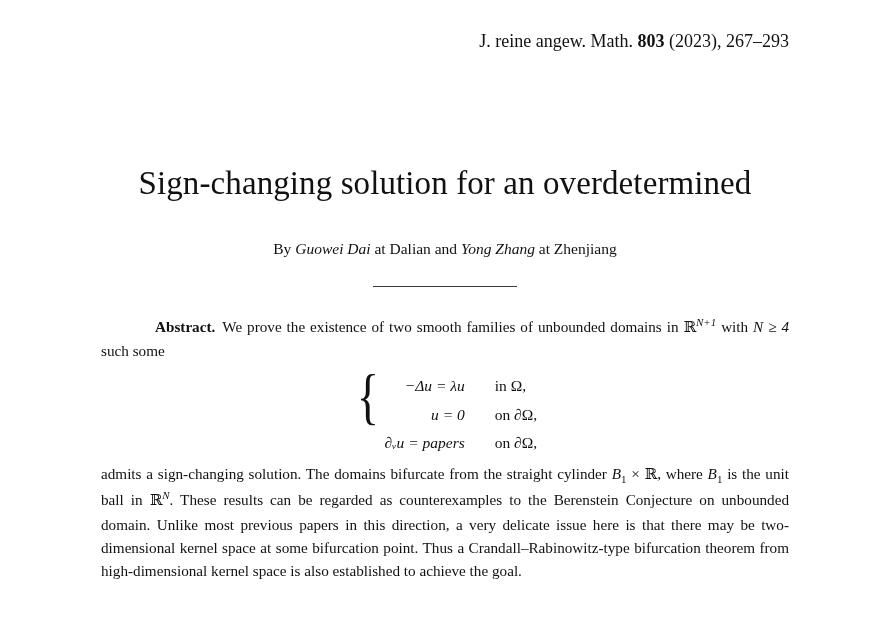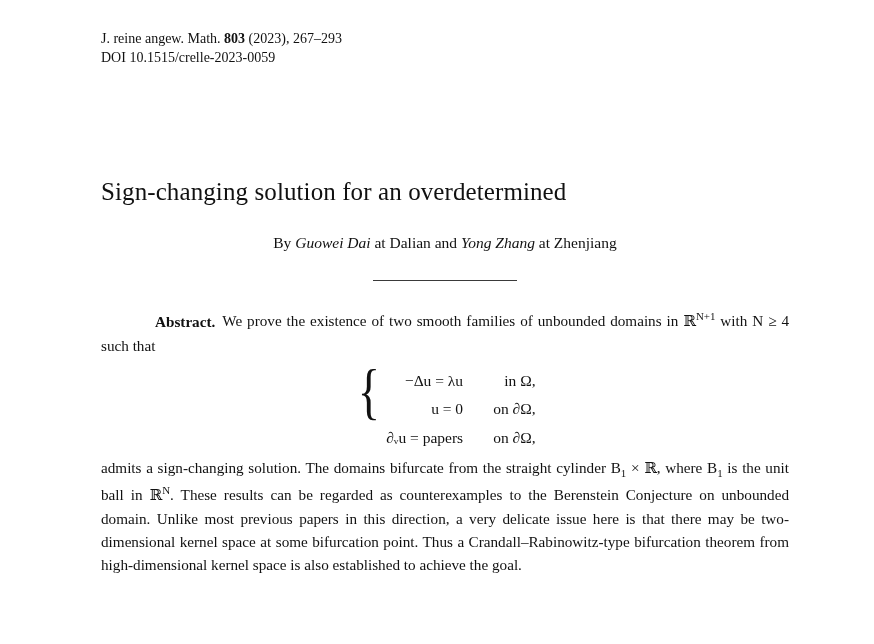--- a/index.html
+++ b/index.html
@@ -24,49 +24,49 @@
   }
   .content {
     position: absolute;
     left: 101px;
     top: 30px;
     width: 688px;
   }
   
   .runhead {
     display: flex;
-    justify-content: flex-start;
+    justify-content: flex-end;
     align-items: flex-start;
-    font-size: 14px;
+    font-size: 18px;
     line-height: 1.33;
   }
   .runhead .left {
     text-align: left;
     white-space: nowrap;
   }
   .runhead .right {
     text-align: right;
     white-space: nowrap;
   }
   .runhead .line { display: block; }
   .bold { font-weight: bold; }
 
   
   .title {
     margin-top: 108px;
-    text-align: left;
-    font-size: 25px;
+    text-align: center;
+    font-size: 33px;
     line-height: 1.33;
     font-weight: normal;
     letter-spacing: 0.1px;
   }
   .title .l1, .title .l2 { display: block; }
 
   .byline {
-    margin-top: 26px;
+    margin-top: 34px;
     text-align: center;
     font-size: 15.5px;
   }
   .byline .it { font-style: italic; }
 
   .rule {
     margin: 28px auto 0 auto;
     width: 144px;
     height: 1px;
     background: #3a3a3a;
@@ -78,21 +78,21 @@
     font-size: 15.2px;
     line-height: 1.52;
     text-align: justify;
     text-justify: inter-word;
   }
   .abstract .head {
     font-weight: bold;
     margin-left: 54px;
   }
   .abstract .lead-gap { display: inline-block; width: 7px; }
-  .it { }
+  .it { font-style: italic; }
   .sup { font-size: 0.72em; vertical-align: super; }
   .sub { font-size: 0.72em; vertical-align: sub; }
   .bb { font-family: "DejaVu Serif", serif; }
 
   
   .eqn {
     margin: 8px 0 7px 0;
     display: flex;
     justify-content: center;
   }
@@ -112,49 +112,48 @@
   }
   .cases-rows {
     display: grid;
     grid-template-columns: auto auto;
     column-gap: 30px;
     row-gap: 5px;
     align-items: baseline;
     padding-top: 4px;
   }
   .cases-rows .lhs { text-align: right; white-space: nowrap; }
-  .cases-rows .rhs { text-align: right; white-space: nowrap; }
+  .cases-rows .rhs { text-align: left; white-space: nowrap; }
 
   .abstract p { margin: 0; }
   .after-eq { text-align: justify; }
 </style>
 </head>
 <body>
 
 <div class="page">
   <div class="content">
 
     <div class="runhead">
       <div class="left">
         <span class="line"><span>J. reine angew. Math. </span><span class="bold">803</span><span> (2023), 267–293</span></span>
-        <span class="line">DOI 10.1515/crelle-2023-0059</span>
       </div>
     </div>
 
     <h1 class="title">
       <span class="l1">Sign-changing solution for an overdetermined</span>
     </h1>
 
     <div class="byline"><span>By </span><span class="it">Guowei Dai</span><span> at Dalian and </span><span class="it">Yong Zhang</span><span> at Zhenjiang</span></div>
 
     <div class="rule"></div>
 
     <div class="abstract">
       <p><span class="head">Abstract.</span><span class="lead-gap"></span><span>We prove the existence of two smooth families of unbounded domains in</span>
-      <span class="bb">ℝ</span><span class="sup it">N+1</span><span> with </span><span class="it">N ≥ 4</span><span> such that</span></p>
+      <span class="bb">ℝ</span><span class="sup it">N+1</span><span> with </span><span class="it">N ≥ 4</span><span> such some</span></p>
 
       <div class="eqn">
         <div class="cases">
           <div class="brace">{</div>
           <div class="cases-rows">
             <div class="lhs it">−Δu = λu</div>
             <div class="rhs">in Ω,</div>
             <div class="lhs it">u = 0</div>
             <div class="rhs">on ∂Ω,</div>
             <div class="lhs it">∂ᵥu = papers</div>

